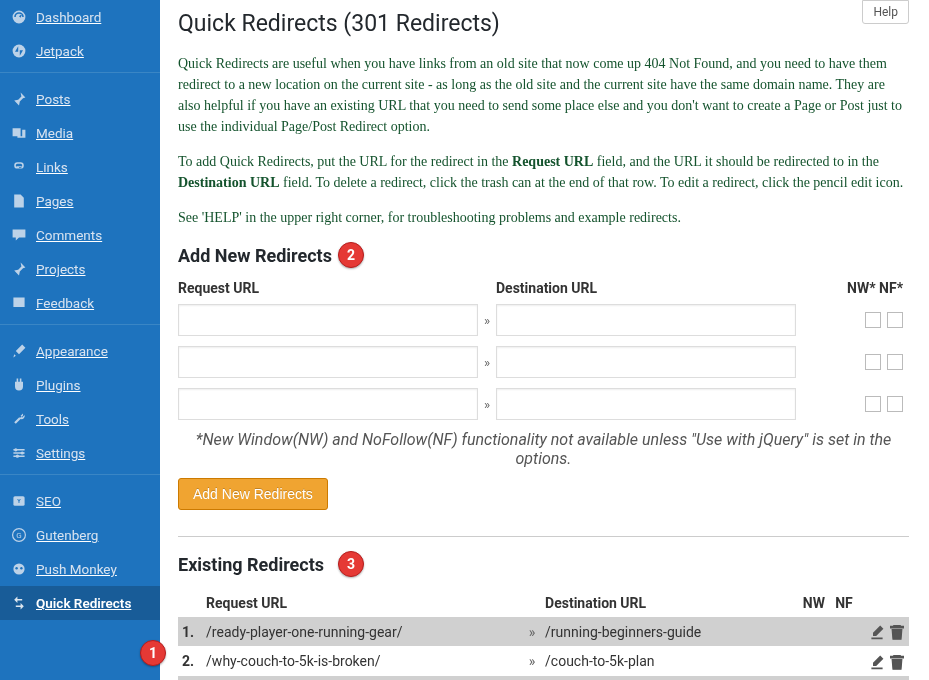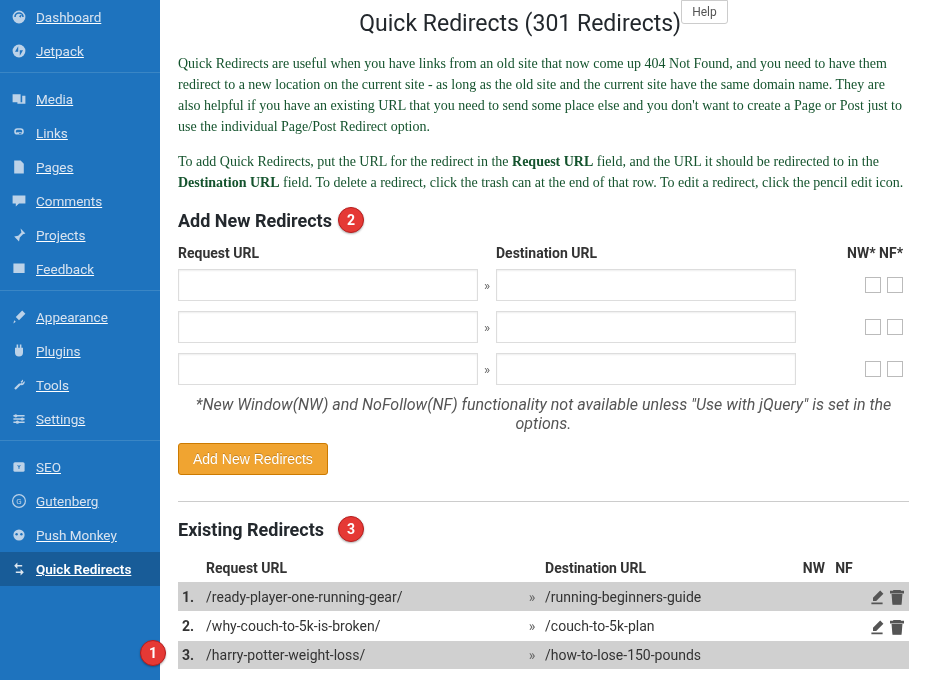--- a/index.html
+++ b/index.html
@@ -7,21 +7,21 @@
     .wrap { display: flex; width: 929px; height: 680px; overflow: hidden; position: relative; }
     
     .sidebar { width: 160px; background: #1e73be; color: #fff; flex-shrink: 0; padding-bottom: 10px; text-decoration: underline; }
     .sidebar-item { display: flex; align-items: center; padding: 8px 10px; color: #d8e3f0; cursor: pointer; font-size: 13.5px; }
     .sidebar-item.active { background: #185c98; color: #fff; font-weight: 600; }
     .sidebar-sep { height: 6px; margin: 4px 0; border-top: 1px solid #3a86c5; }
     .sidebar-icon { width: 18px; height: 18px; margin-right: 8px; display: inline-flex; align-items: center; justify-content: center; opacity: 0.85; }
     .sidebar-icon svg { width: 16px; height: 16px; fill: currentColor; }
     
     .content { flex: 1; padding: 10px 20px 20px 18px; overflow-y: auto; background: #fff; }
-    .header-row { display: flex; justify-content: center; align-items: flex-start; }
+    .header-row { display: flex; justify-content: space-between; align-items: flex-start; }
     .help-btn { border: 1px solid #ccc; padding: 4px 10px; font-size: 12px; color: #555; background: #fff; border-radius: 0 0 3px 3px; margin-top: -10px; }
     h1 { font-size: 23px; font-weight: 400; color: #23282d; margin-bottom: 16px; }
     p { margin: 0 0 14px 0; line-height: 1.5; font-size: 14px; color: #14532d; font-family: Liberation Serif, serif; }
     h2 { font-size: 18px; font-weight: 700; margin: 14px 0 12px 0; color: #23282d; display: flex; align-items: center; }
     .section-divider { border: none; border-bottom: 1px solid #ccc; margin: 26px 0 10px 0; }
     
     .badge { display: inline-flex; width: 26px; height: 26px; background: #e53935; color: #fff; border-radius: 50%; align-items: center; justify-content: center; font-weight: 700; font-size: 14px; margin-left: 6px; border: 1px solid #b71c1c; box-shadow: 0 1px 2px rgba(0,0,0,0.3); }
     .badge-float { position: absolute; z-index: 10; }
     
     .form-row { display: flex; align-items: center; margin-bottom: 10px; }
@@ -64,20 +64,28 @@
             <circle cx="10" cy="10" r="8" fill="currentColor"></circle>
             <path d="M9 4v7H5zM11 16V9h4z" fill="#1e73be"></path>
           </svg>
         </span>
         <span>Jetpack</span>
       </div>
     <div class="sidebar-sep"></div>
     <div class="sidebar-item">
         <span class="sidebar-icon">
           <svg viewBox="0 0 20 20">
+            <path d="M12 2l6 6-3 1-4 4-1 5-3-3-5 5 5-5-3-3 5-1 4-4z"></path>
+          </svg>
+        </span>
+        <span>Posts</span>
+      </div>
+    <div class="sidebar-item">
+        <span class="sidebar-icon">
+          <svg viewBox="0 0 20 20">
             <path d="M2 4h10v10H2zM14 6h4v10H8v-2h6z"></path>
           </svg>
         </span>
         <span>Media</span>
       </div>
     <div class="sidebar-item">
         <span class="sidebar-icon">
           <svg viewBox="0 0 20 20">
             <path d="M8 12a4 4 0 010-8h2v2H8a2 2 0 000 4h2v2zm4-8h-2v2h2a2 2 0 010 4h-2v2h2a4 4 0 000-8zM7 9h6v2H7z"></path>
           </svg>
@@ -192,20 +200,21 @@
   </div>
 
   <div class="content">
     <div class="header-row">
       <h1>Quick Redirects (301 Redirects)</h1>
       <div class="help-btn">Help</div>
     </div>
 
     <p>Quick Redirects are useful when you have links from an old site that now come up 404 Not Found, and you need to have them redirect to a new location on the current site - as long as the old site and the current site have the same domain name. They are also helpful if you have an existing URL that you need to send some place else and you don't want to create a Page or Post just to use the individual Page/Post Redirect option.</p>
     <p><span>To add Quick Redirects, put the URL for the redirect in the </span><b>Request URL</b><span> field, and the URL it should be redirected to in the </span><b>Destination URL</b><span> field. To delete a redirect, click the trash can at the end of that row. To edit a redirect, click the pencil edit icon.</span></p>
+    <p><span>See '</span><span>HELP</span><span>' in the upper right corner, for troubleshooting problems and example redirects.</span></p>
 
     <h2>
       <span>Add New Redirects</span>
       <span class="badge">2</span>
     </h2>
 
     <div class="form-header">
       <div class="col-req">Request URL</div>
       <div class="col-arrow"></div>
       <div class="col-dest">Destination URL</div>

